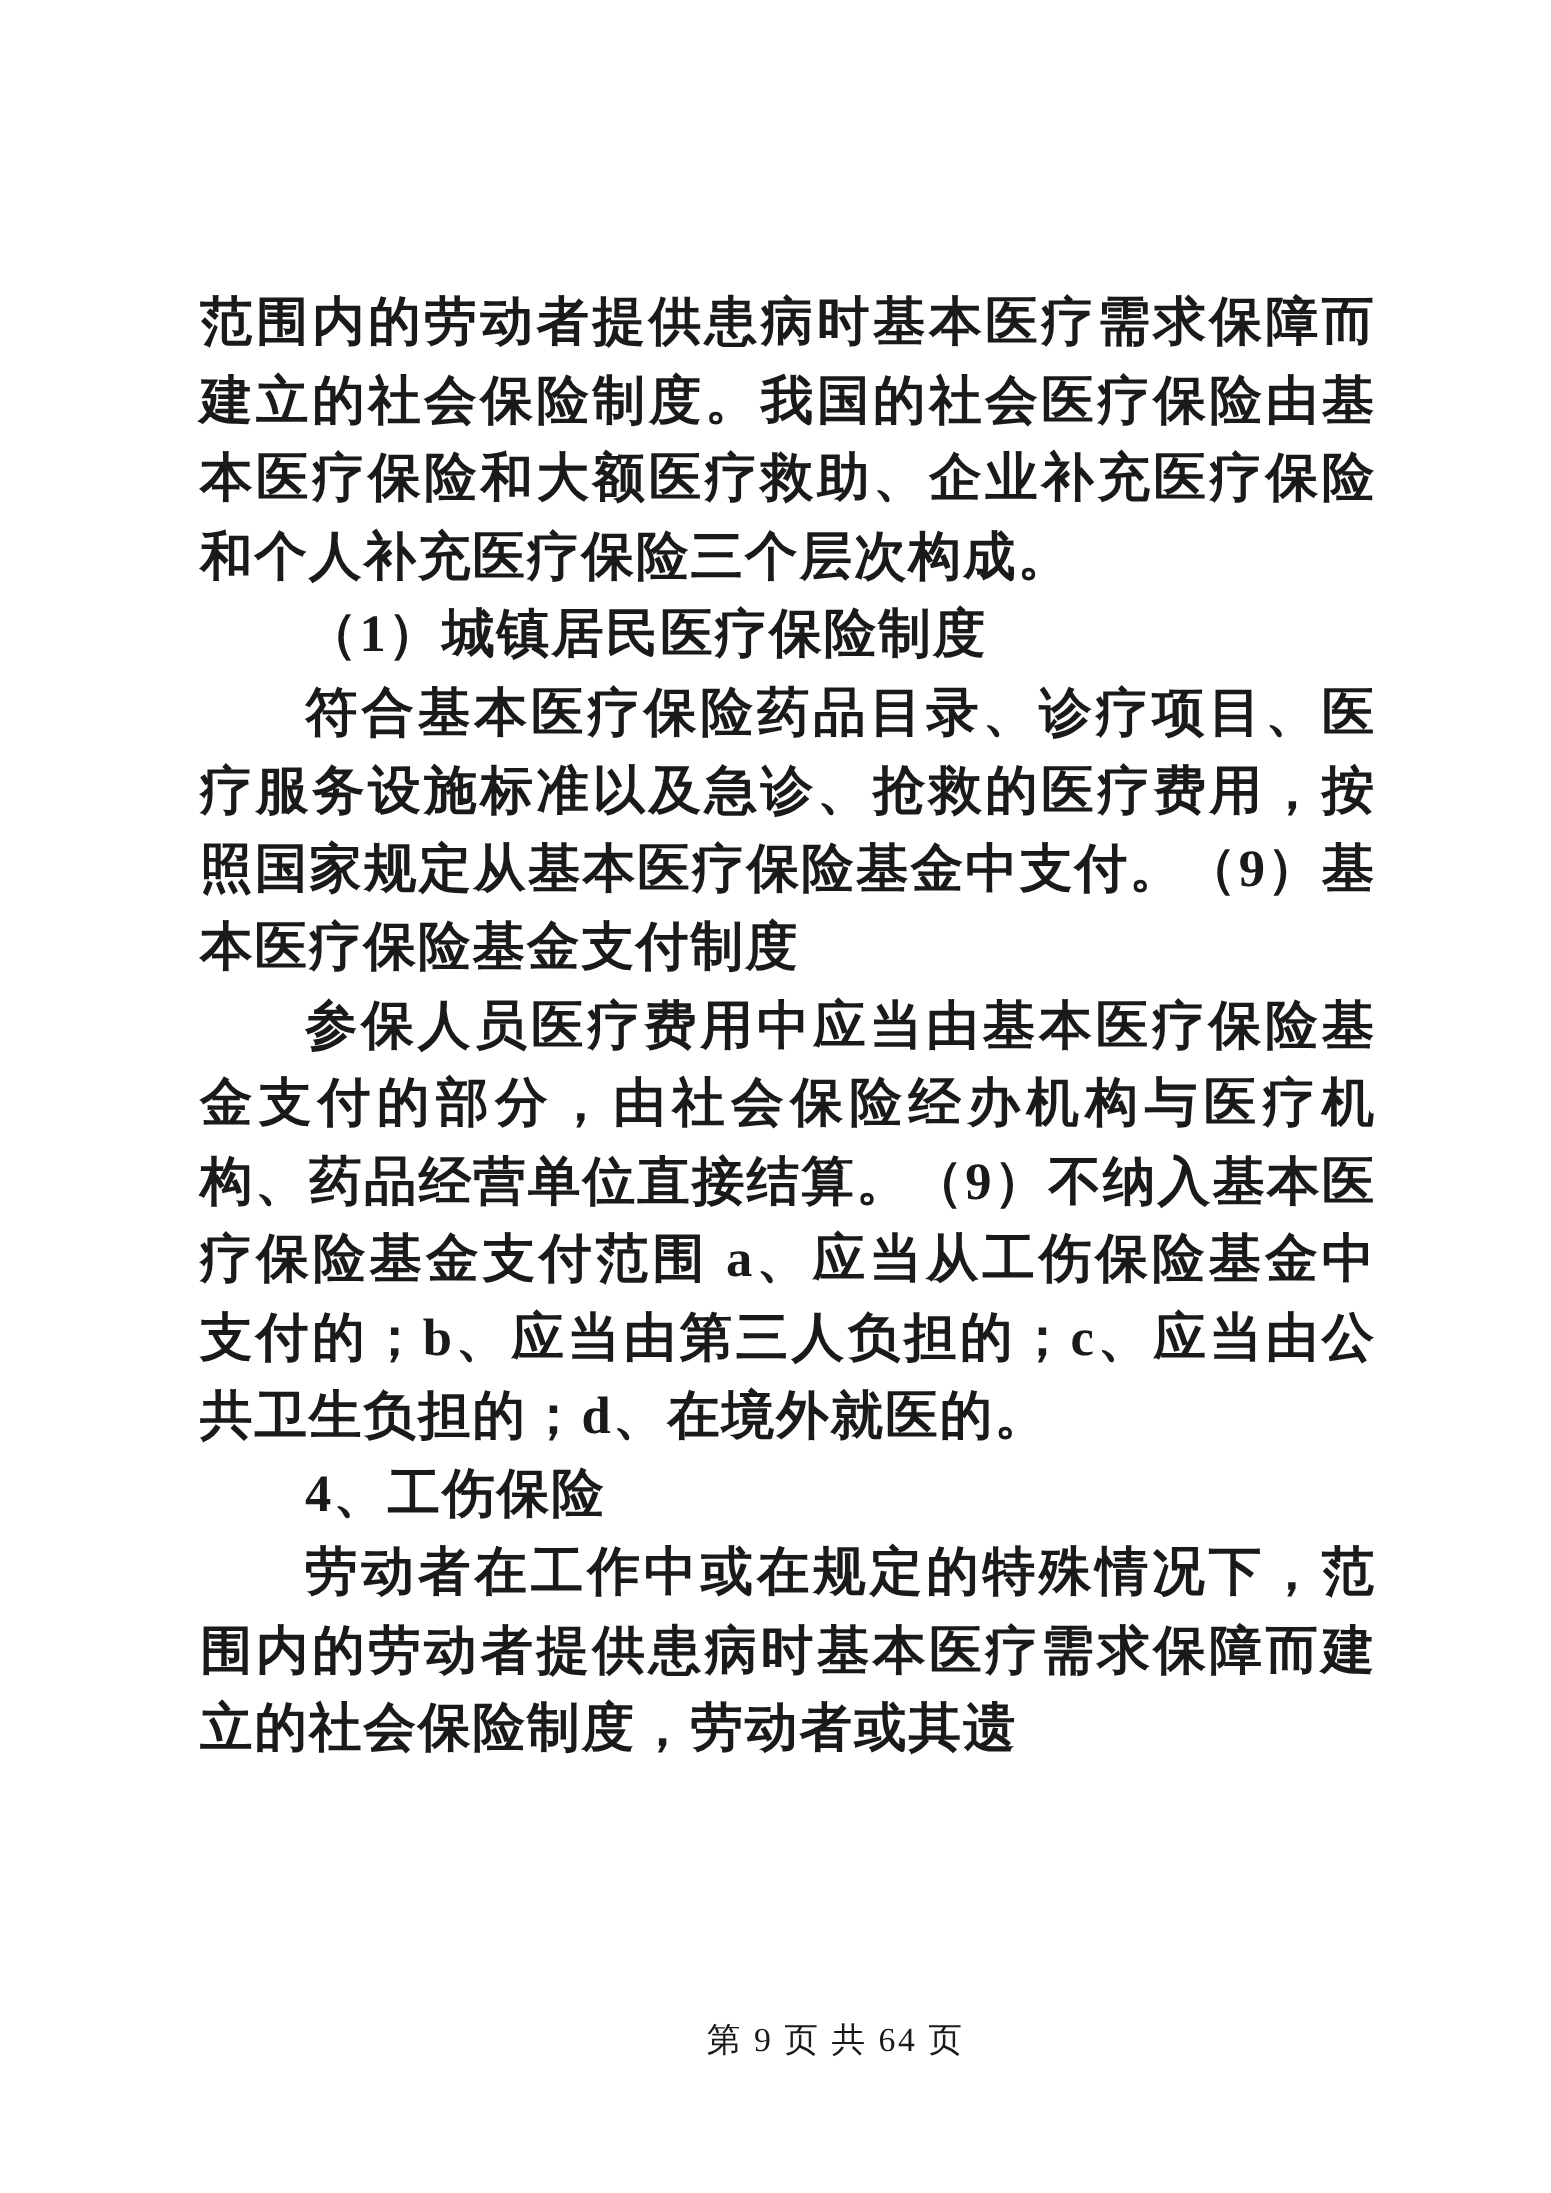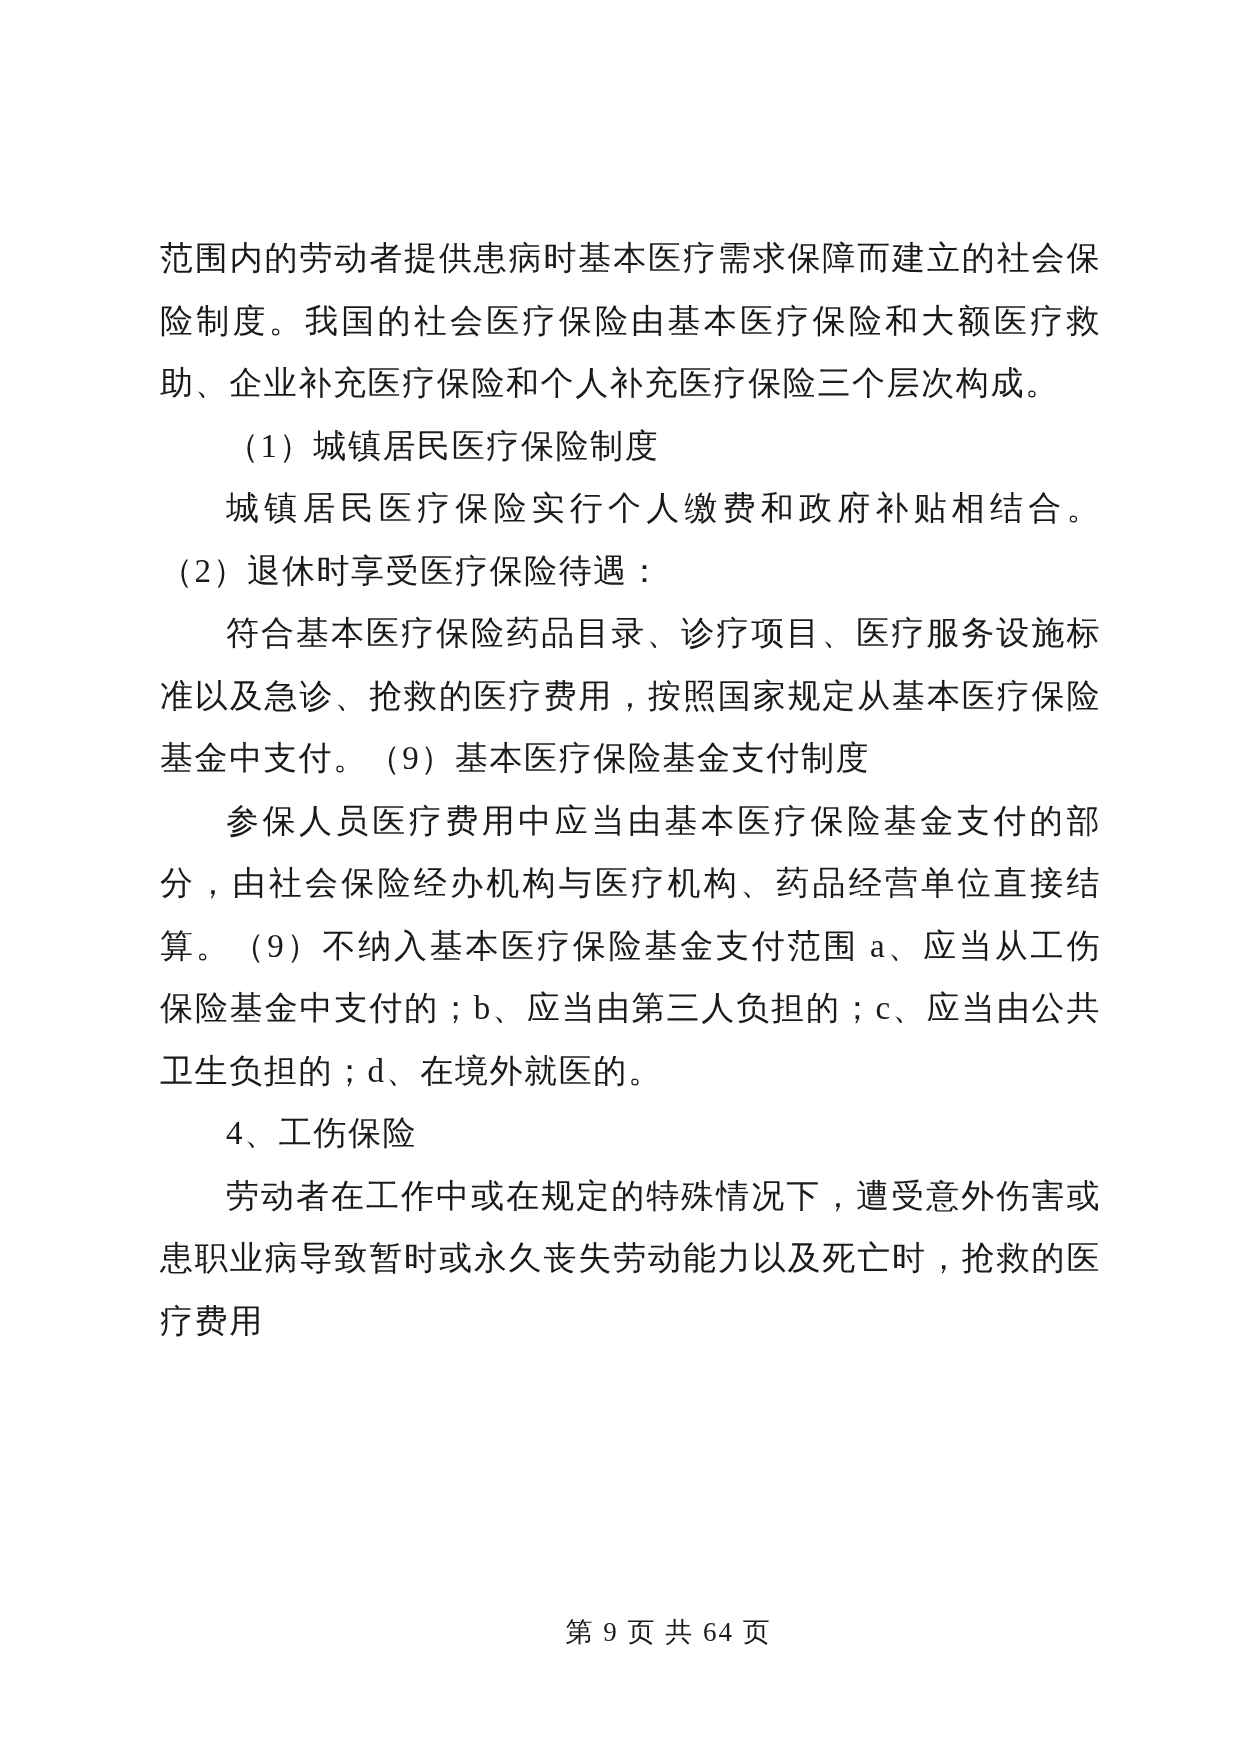--- a/index.html
+++ b/index.html
@@ -19,24 +19,24 @@
   .doc-body {
     position: absolute;
     left: 160px;
     top: 227px;
     width: 941px;
     text-align: justify;
   }
   .para {
     margin: 0;
     padding: 0;
-    font-size: 33px;
+    font-size: 42px;
     line-height: 62.5px;
     letter-spacing: 1.6px;
-    font-weight: 400;
+    font-weight: 700;
     word-break: normal;
   }
   .para.indent {
     text-indent: 2em;
   }
   .footer {
     position: absolute;
     top: 1612px;
     left: 0;
     width: 100%;
@@ -48,22 +48,21 @@
     padding-left: 48px;
   }
 </style>
 </head>
 <body>
 
 <div class="page">
   <div class="doc-body" id="paragraphs">
       <p class="para">范围内的劳动者提供患病时基本医疗需求保障而建立的社会保险制度。我国的社会医疗保险由基本医疗保险和大额医疗救助、企业补充医疗保险和个人补充医疗保险三个层次构成。</p>
       <p class="para indent">（1）城镇居民医疗保险制度</p>
-      <p class="para indent">城镇居民医疗保险实行个人缴费和政府补贴相结合。（2）退休时享受医疗保险待遇：</p>
       <p class="para indent">符合基本医疗保险药品目录、诊疗项目、医疗服务设施标准以及急诊、抢救的医疗费用，按照国家规定从基本医疗保险基金中支付。（9）基本医疗保险基金支付制度</p>
       <p class="para indent">参保人员医疗费用中应当由基本医疗保险基金支付的部分，由社会保险经办机构与医疗机构、药品经营单位直接结算。（9）不纳入基本医疗保险基金支付范围 a、应当从工伤保险基金中支付的；b、应当由第三人负担的；c、应当由公共卫生负担的；d、在境外就医的。</p>
       <p class="para indent">4、工伤保险</p>
-      <p class="para indent">劳动者在工作中或在规定的特殊情况下，遭受意外伤害或患职业病导致暂时或永久丧失劳动能力以及死亡时，抢救的医疗费用</p>
+      <p class="para indent">劳动者在工作中或在规定的特殊情况下，范围内的劳动者提供患病时基本医疗需求保障而建立的社会保险制度，劳动者或其遗</p>
     </div>
   <div class="footer">
     <span>第 9 页 共 64 页</span>
   </div>
 </div>
 
 </body></html>

